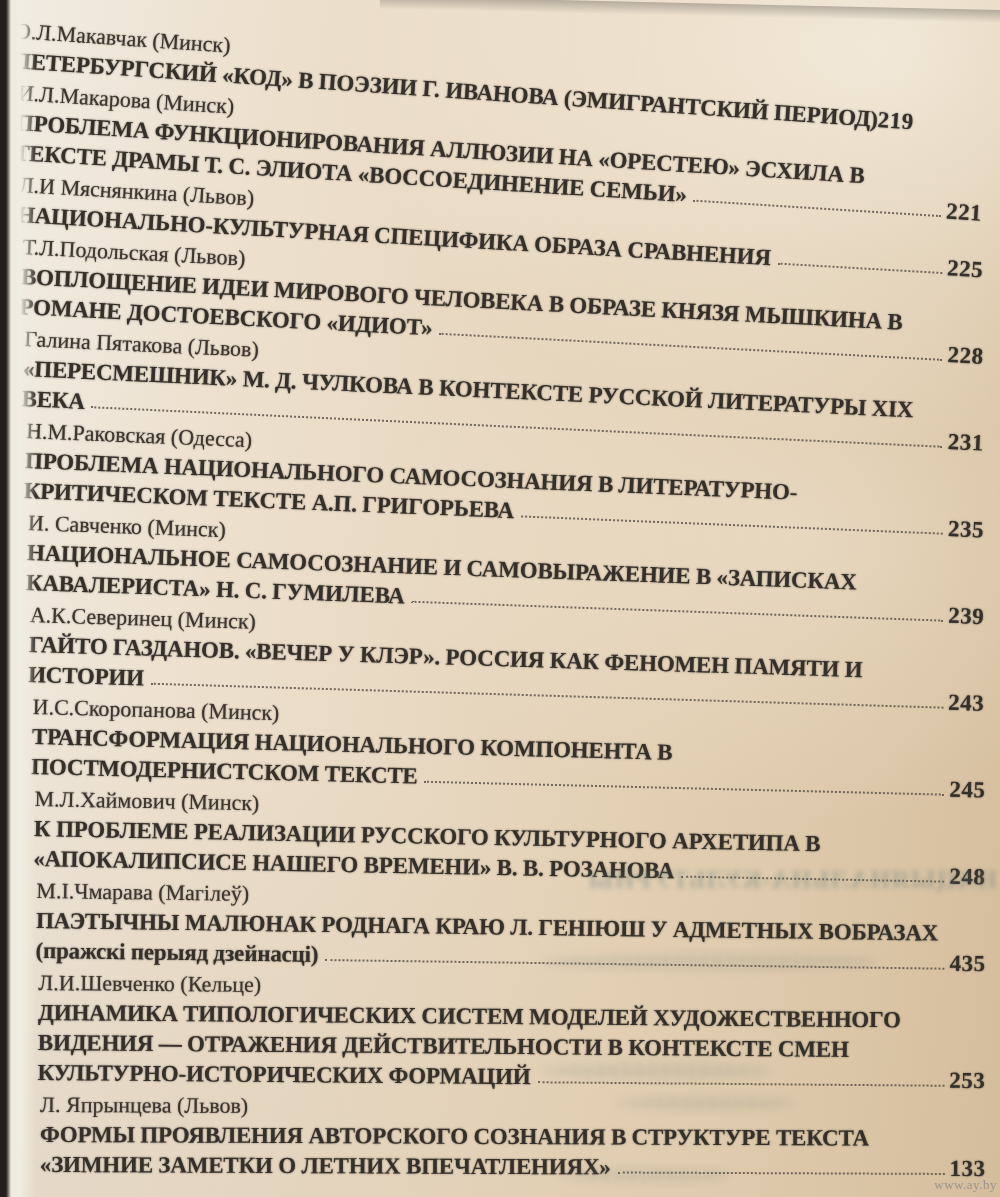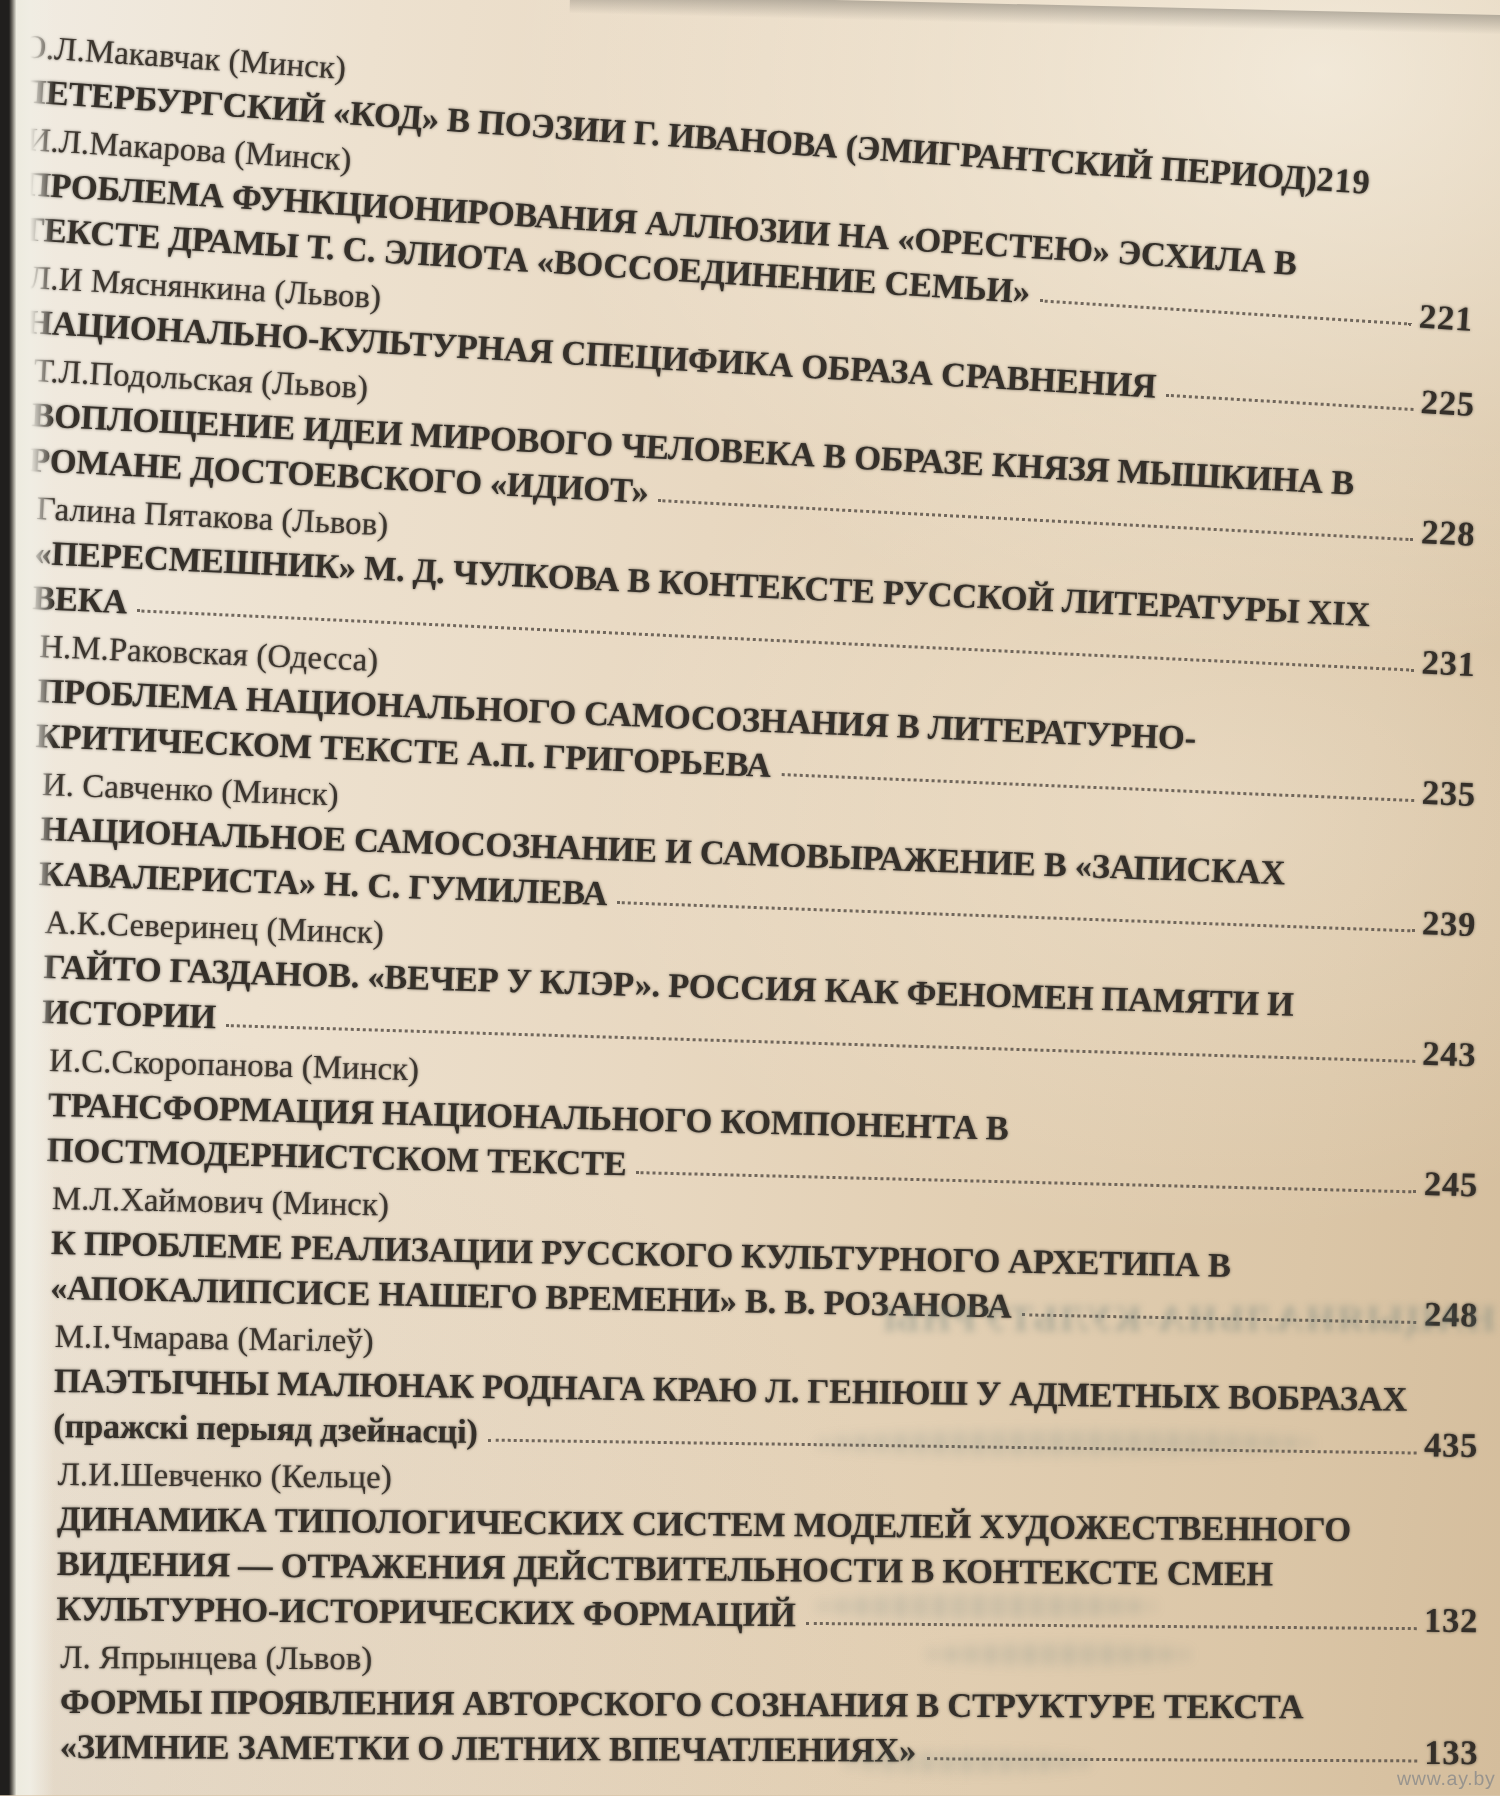--- a/index.html
+++ b/index.html
@@ -57,21 +57,21 @@
     position:absolute; filter:blur(4px); border-radius:45%;
     background:repeating-linear-gradient(90deg,
       rgba(98,120,117,0.22) 0 7px, rgba(98,120,117,0.03) 7px 13px);
   }
   .s1 { top:954px; left:545px; width:330px; height:16px; }
   .s2 { top:1063px; left:545px; width:225px; height:16px; }
   .s3 { top:1096px; left:618px; width:175px; height:14px; }
   .s4 { top:1168px; left:563px; width:165px; height:14px; }
   .watermark {
     position:absolute; right:3px; bottom:4px;
-    font-family:Liberation Sans, sans-serif;
+    font-family:Liberation Serif, serif;
     font-size:13px; color:#98948e; letter-spacing:0.5px;
   }
 </style>
 </head>
 <body>
 
 <div class="photo">
   <div class="top-edge"></div>
 
   <div class="toc">
@@ -193,21 +193,21 @@
         <div class="author">Л.И.Шевченко (Кельце)</div>
         <div class="title-line">
           <span class="t">ДИНАМИКА ТИПОЛОГИЧЕСКИХ СИСТЕМ МОДЕЛЕЙ ХУДОЖЕСТВЕННОГО</span>
         </div>
         <div class="title-line">
           <span class="t">ВИДЕНИЯ — ОТРАЖЕНИЯ ДЕЙСТВИТЕЛЬНОСТИ В КОНТЕКСТЕ СМЕН</span>
         </div>
         <div class="title-line">
           <span class="t">КУЛЬТУРНО-ИСТОРИЧЕСКИХ ФОРМАЦИЙ</span>
           <span class="leader"></span>
-          <span class="page">132</span>
+          <span class="page">253</span>
         </div>
       </div>
       <div class="entry" style="transform: rotate(0.25deg); margin-left: 40.4px;">
         <div class="author">Л. Япрынцева (Львов)</div>
         <div class="title-line">
           <span class="t">ФОРМЫ ПРОЯВЛЕНИЯ АВТОРСКОГО СОЗНАНИЯ В СТРУКТУРЕ ТЕКСТА</span>
         </div>
         <div class="title-line">
           <span class="t">«ЗИМНИЕ ЗАМЕТКИ О ЛЕТНИХ ВПЕЧАТЛЕНИЯХ»</span>
           <span class="leader"></span>

